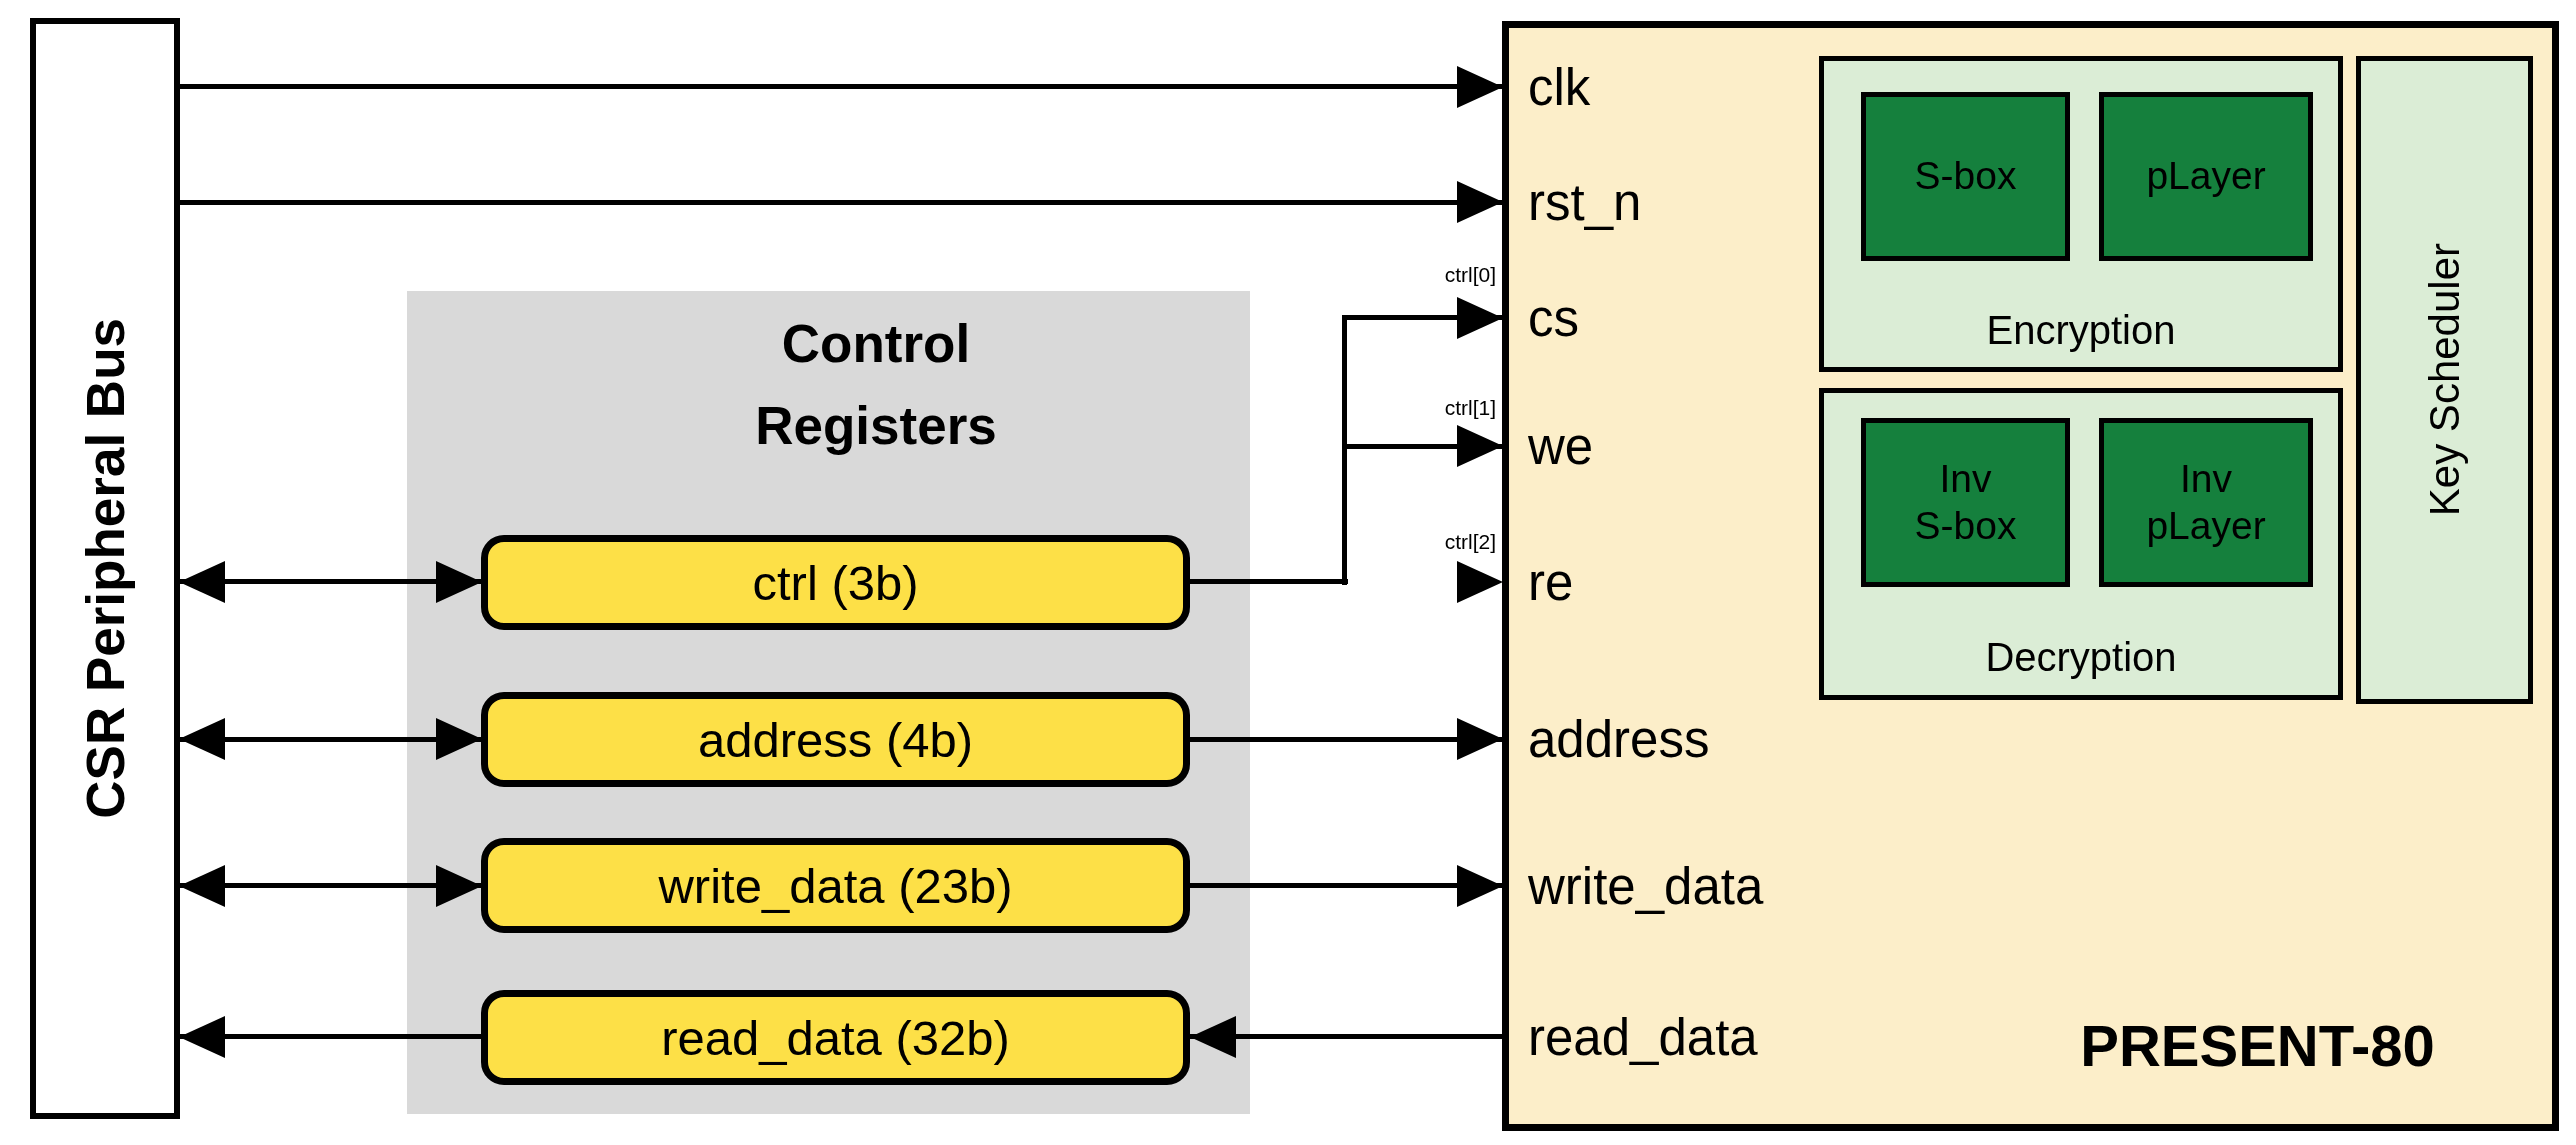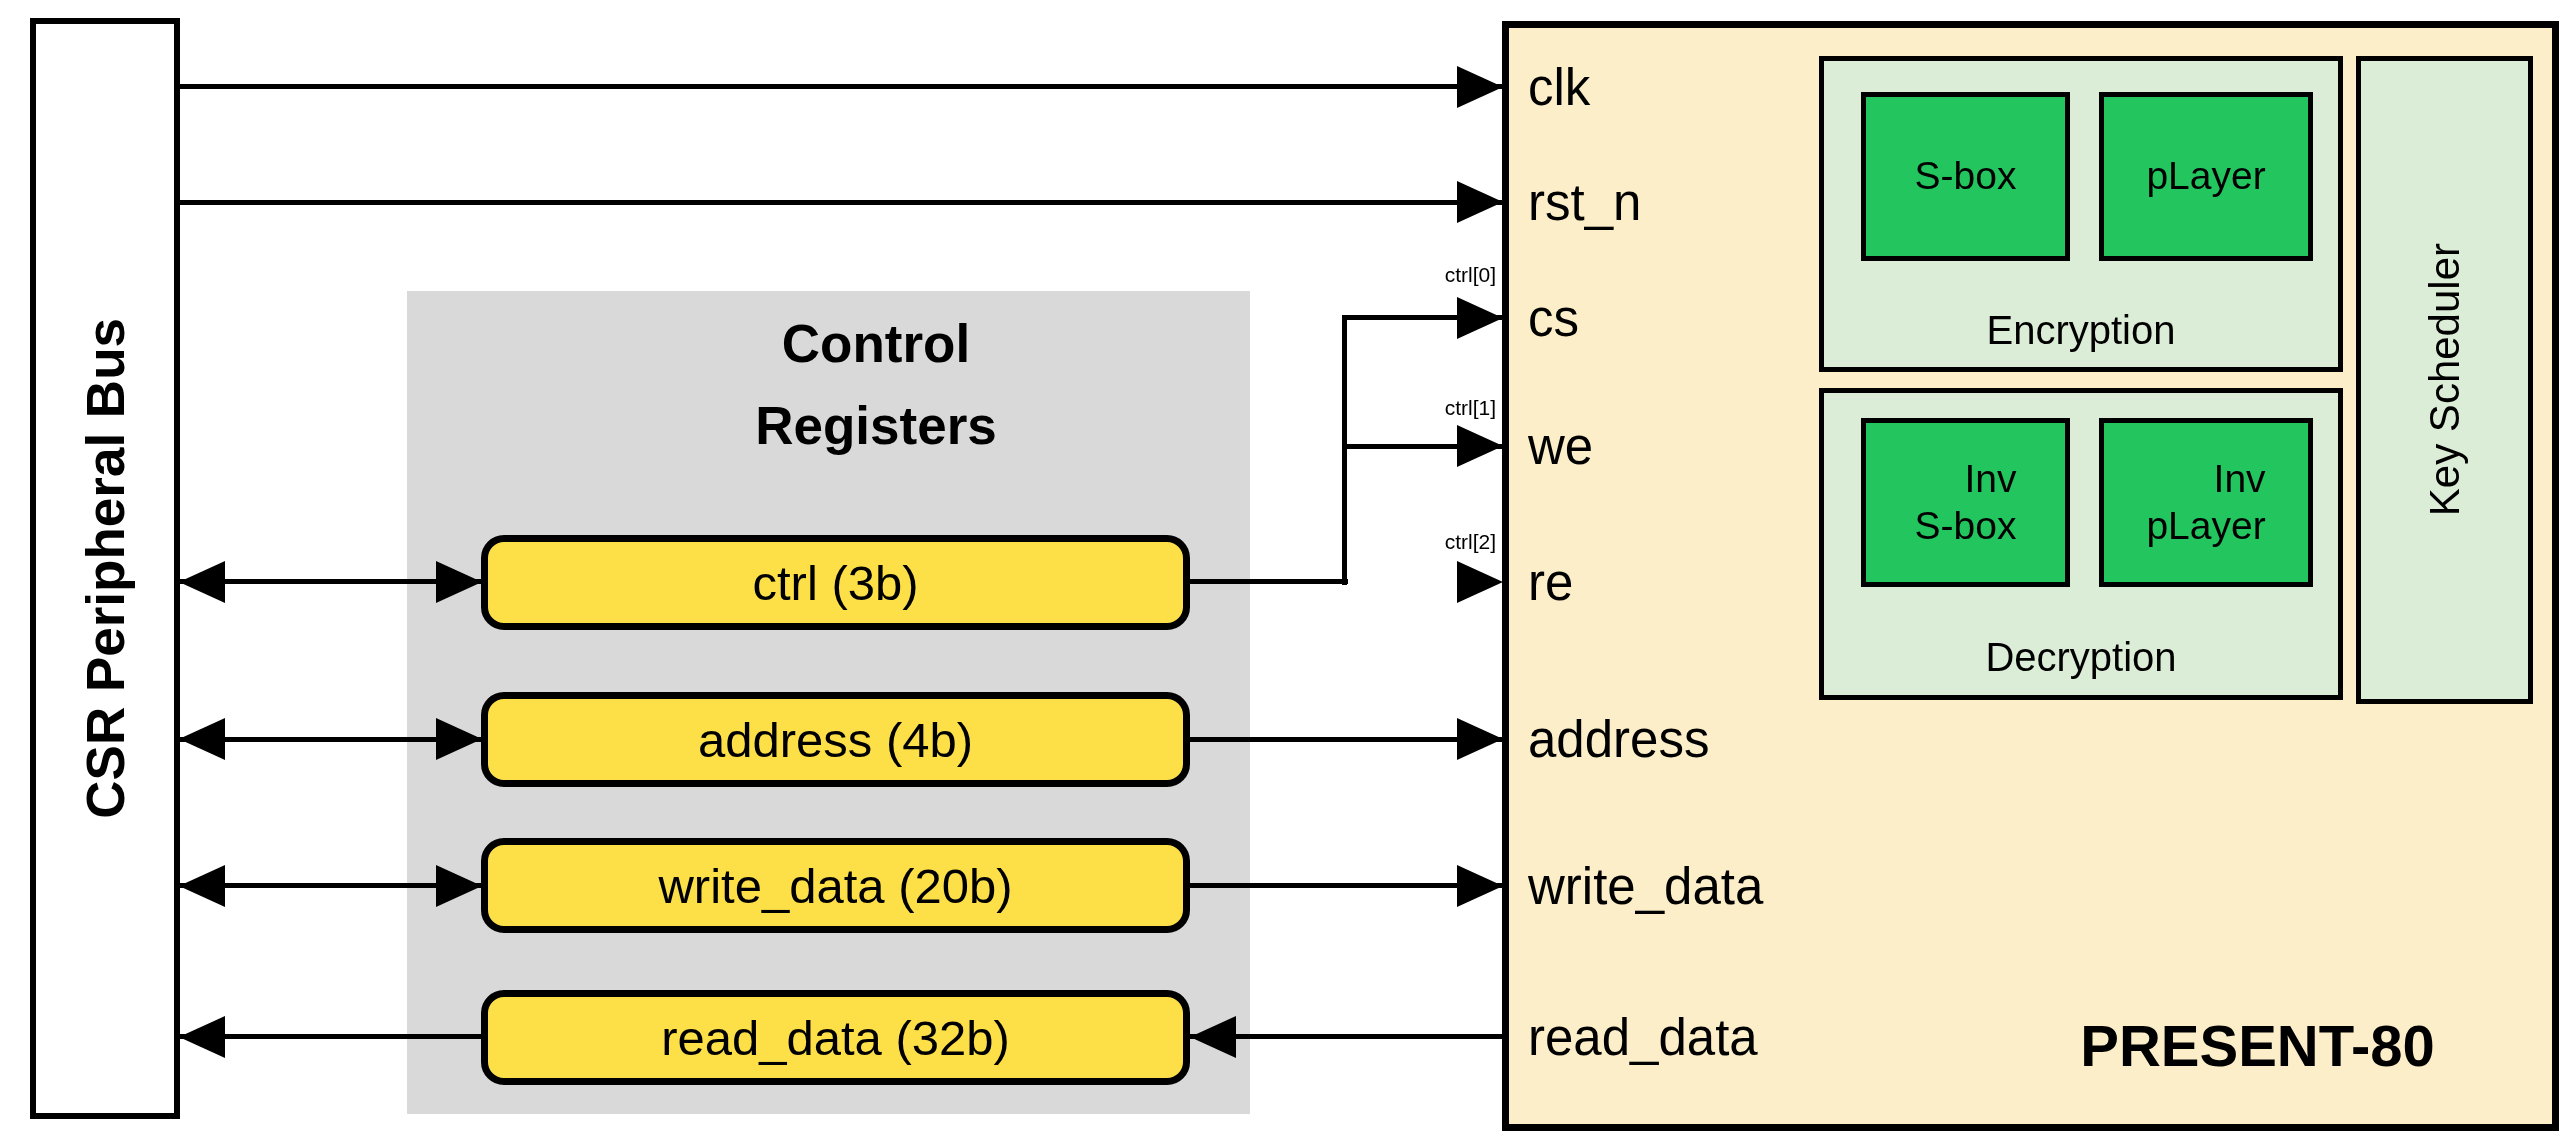--- a/index.html
+++ b/index.html
@@ -24,22 +24,22 @@
        border:7.9px solid #000;border-radius:23px;display:flex;align-items:center;justify-content:center;font-size:49px;}
   
   #present{left:1502px;top:21px;width:1057px;height:1110px;background:#FCEEC9;border:7px solid #000;}
   .port{position:absolute;left:1528px;transform:translateY(-50%);font-size:51px;}
   #present-title{position:absolute;left:1925px;top:1012px;width:665px;text-align:center;font-size:58px;font-weight:bold;}
   .group{position:absolute;box-sizing:border-box;background:#DBEDD6;border:5.3px solid #000;}
   #enc{left:1819px;top:56px;width:524px;height:316px;}
   #dec{left:1819px;top:388px;width:524px;height:312px;}
   #keysched{left:2356px;top:56px;width:177px;height:648px;display:flex;align-items:center;justify-content:center;}
   #keysched .vtext{font-size:42px;}
-  .wbox{position:absolute;box-sizing:border-box;background:#22c55e;border:5.3px solid #000;display:flex;
-        align-items:center;justify-content:center;text-align:right;font-size:39px;line-height:1.18;}
+  .wbox{position:absolute;box-sizing:border-box;background:#15803d;border:5.3px solid #000;display:flex;
+        align-items:center;justify-content:center;text-align:center;font-size:39px;line-height:1.18;}
   .glabel{position:absolute;left:0;width:100%;text-align:center;font-size:40px;}
   .tap{position:absolute;left:1349px;width:147px;text-align:right;font-size:21px;}
 </style>
 </head>
 <body>
 
 <div id="canvas">
 
   <div class="box" id="bus">
     <div class="vtext">CSR Peripheral Bus</div>
@@ -71,21 +71,21 @@
   <div class="hline" style="left:179px;top:1034px;width:302px"></div>
   <div class="arr l" style="left:179px;top:1016px"></div>
 
   <div class="reg" style="top:535px">
     <span>ctrl (3b)</span>
   </div>
   <div class="reg" style="top:692px">
     <span>address (4b)</span>
   </div>
   <div class="reg" style="top:838px">
-    <span>write_data (20b)</span>
+    <span>write_data (23b)</span>
   </div>
   <div class="reg" style="top:990px">
     <span>read_data (32b)</span>
   </div>
 
   <div class="hline" style="left:1190px;top:579px;width:158px"></div>
   <div class="vline" style="left:1342px;top:315px;height:270px"></div>
 
   <div class="hline" style="left:1342px;top:315px;width:160px"></div>
   <div class="arr r" style="left:1457px;top:297px"></div>

